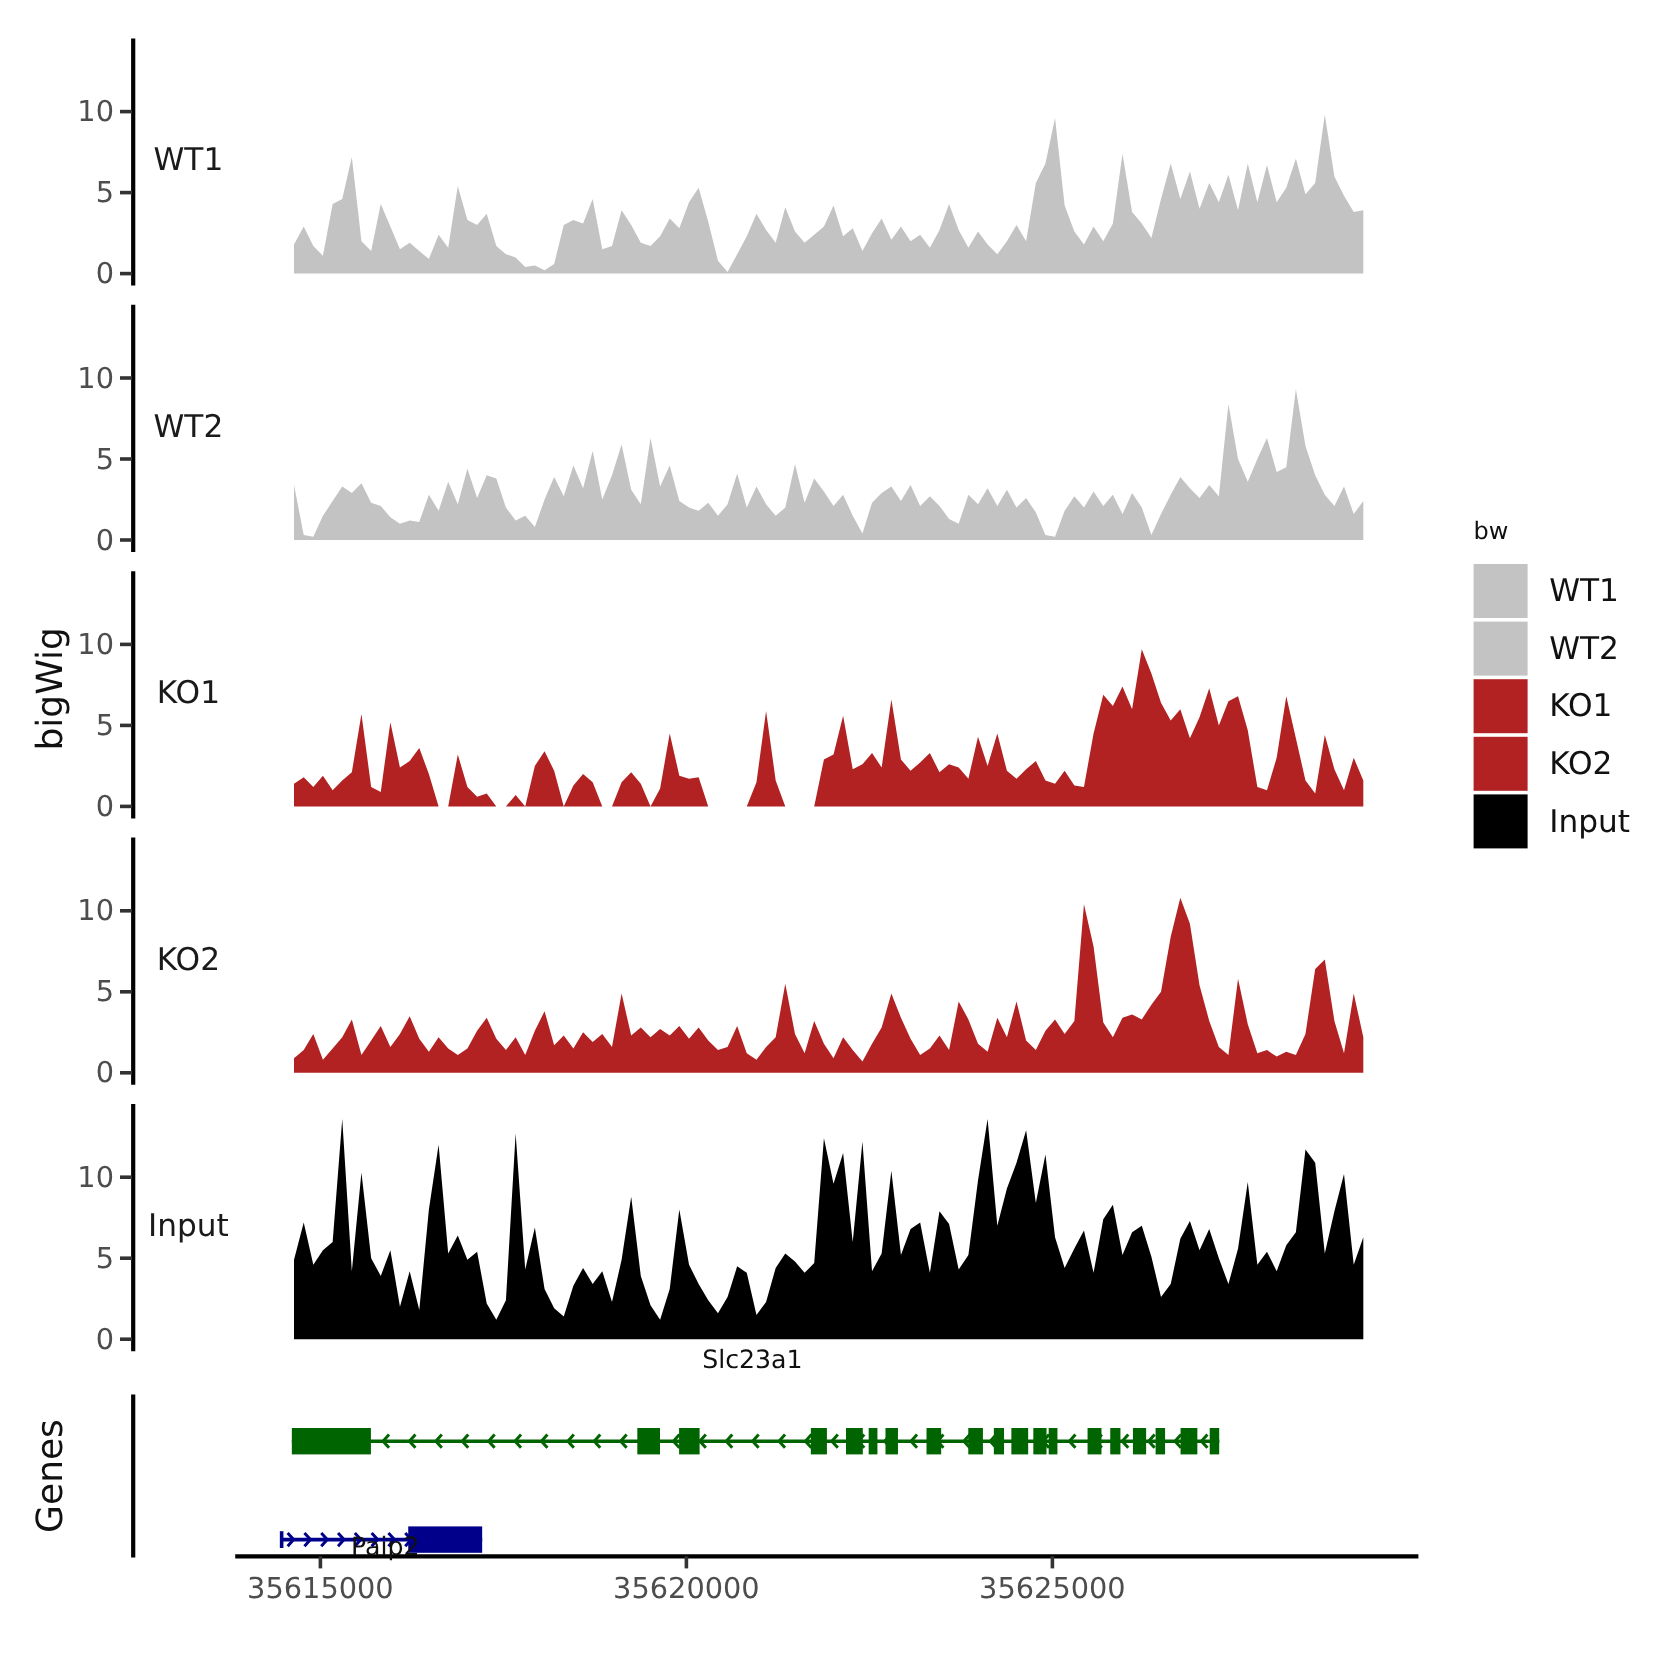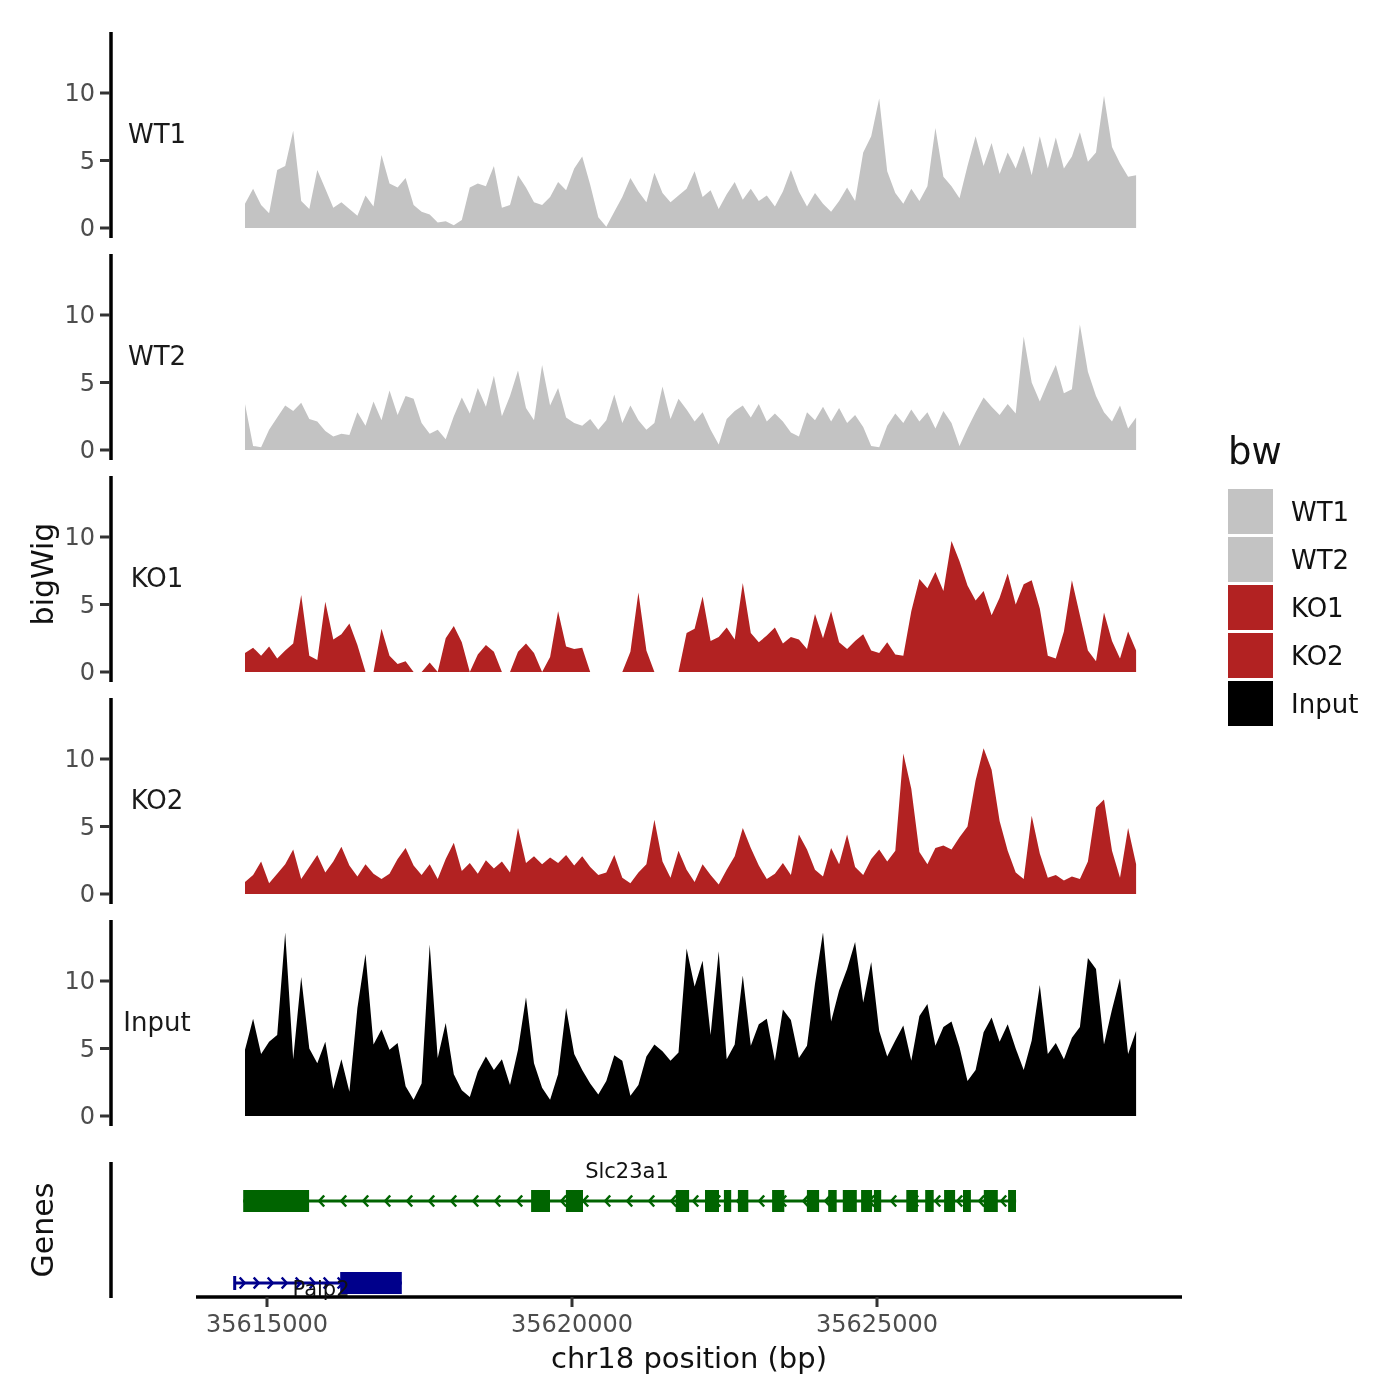--- a/index.html
+++ b/index.html
@@ -4,21 +4,21 @@
 <style>
   html,body{margin:0;padding:0;background:#fff;}
   .fig{position:relative;width:1400px;height:1400px;background:#fff;overflow:hidden;
        font-family:"DejaVu Sans",sans-serif;}
   .vlabel{position:absolute;transform:translate(-50%,-50%) rotate(-90deg);
           font-size:30px;color:#111;white-space:nowrap;}
   .xtitle{position:absolute;transform:translate(-50%,-50%);font-size:29px;color:#111;white-space:nowrap;}
   .tracklabel{position:absolute;transform:translate(-50%,-50%);font-size:26px;color:#1a1a1a;white-space:nowrap;}
   .genelabel{position:absolute;transform:translate(-50%,-50%);font-size:21px;color:#111;white-space:nowrap;}
   .legend{position:absolute;left:1228px;top:430px;}
-  .legend-title{font-size:37px;color:#111;margin-bottom:16px;}
+  .legend-title{font-size:20px;color:#111;margin-bottom:16px;}
   .legend-row{display:flex;align-items:center;margin-bottom:3px;height:45px;}
   .legend-swatch{width:45px;height:45px;flex:0 0 45px;}
   .legend-label{margin-left:18px;font-size:26px;color:#111;}
   svg{position:absolute;left:0;top:0;}
   .axisline{stroke:#000;stroke-width:3.5;stroke-linecap:butt;}
   .tick{stroke:#333;stroke-width:3;}
   .ticklabel{font-family:"DejaVu Sans",sans-serif;font-size:24px;fill:#4d4d4d;}
 </style>
 </head>
 <body>
@@ -152,27 +152,26 @@
   </svg>
 
   <div id="track-labels">
       <div class="tracklabel" style="left: 157px; top: 134px;">WT1</div>
       <div class="tracklabel" style="left: 157px; top: 356px;">WT2</div>
       <div class="tracklabel" style="left: 157px; top: 578px;">KO1</div>
       <div class="tracklabel" style="left: 157px; top: 800px;">KO2</div>
       <div class="tracklabel" style="left: 157px; top: 1022px;">Input</div>
     </div>
   <div id="gene-labels">
-      <div class="genelabel" style="left: 627px; top: 1171px;">Slc23a1</div>
+      <div class="genelabel" style="left: 627px; top: 1133px;">Slc23a1</div>
       <div class="genelabel" style="left: 321px; top: 1253px; margin-top: 36px;">Paip2</div>
     </div>
 
   <div class="vlabel" style="left:42px;top:574px;">bigWig</div>
   <div class="vlabel" style="left:42px;top:1230px;">Genes</div>
-  <div class="xtitle" style="left:689px;top:1358px;">chr18 position (bp)</div>
 
   <div class="legend">
     <div class="legend-title">bw</div>
     <div id="legend-entries">
         <div class="legend-row">
           <div class="legend-swatch" style="background: rgb(195, 195, 195);"></div>
           <div class="legend-label">WT1</div>
         </div>
         <div class="legend-row">
           <div class="legend-swatch" style="background: rgb(195, 195, 195);"></div>

